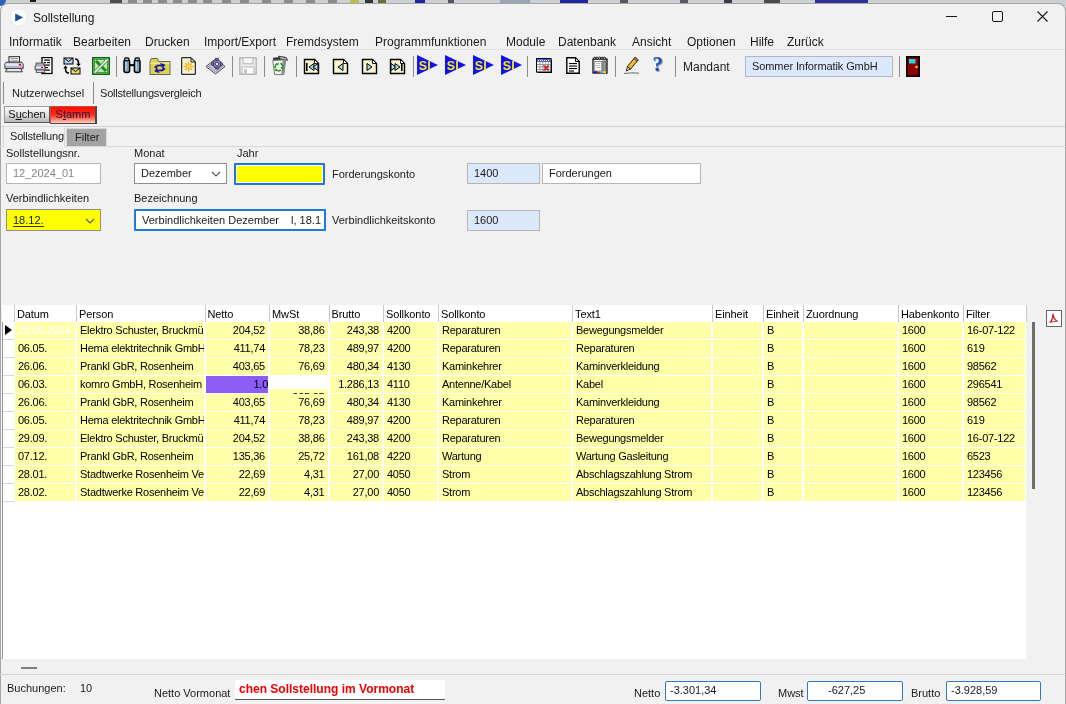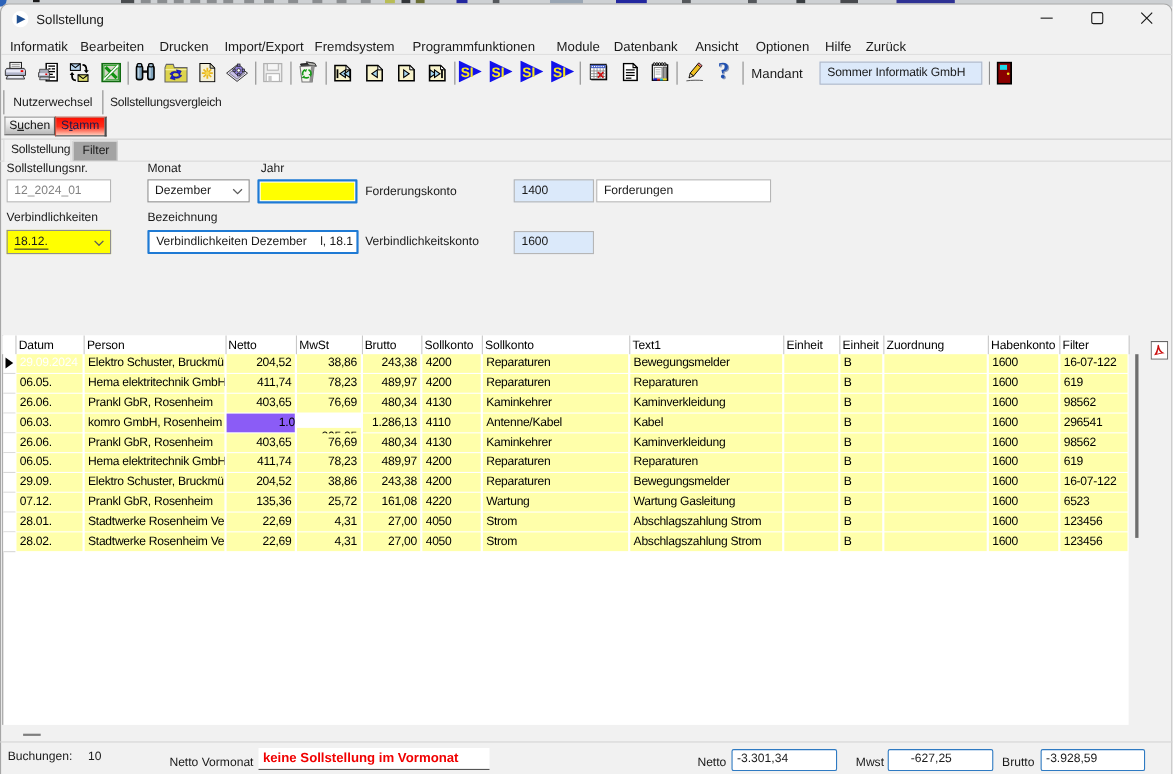--- a/index.html
+++ b/index.html
@@ -519,20 +519,20 @@
     <rect x="0.5" y="0.5" width="15" height="16" fill="#ffffff" stroke="#666"></rect>
     <path d="M3.2 13 C5.4 9.8 6.2 6.6 6.3 4.4 C6.35 3.2 7.6 3.2 7.7 4.4 C7.9 7.2 9.8 10 12.8 11.2 C10.4 11.5 5.9 12.3 3.2 13 Z M6.9 7.2 C7.6 8.7 8.7 10 9.8 10.7 C8.4 11 7 11.3 5.9 11.7 C6.4 10.4 6.8 8.6 6.9 7.2 Z" fill="#cc1111" fill-rule="evenodd"></path>
   </svg>
 
   <div class="abs" style="left:21px;top:667px;width:16px;height:2px;background:#7e7e7e;"></div>
 
   <div class="abs" style="left:0;top:674px;width:1066px;height:1px;background:#d4d4d4;"></div>
   <div class="lbl" style="left:7px;top:682px;">Buchungen:</div>
   <div class="lbl" style="left:80px;top:682px;">10</div>
   <div class="lbl" style="left:154px;top:687px;">Netto Vormonat</div>
-  <div class="abs" style="left:235px;top:680px;width:210px;height:20px;background:#fff;border-bottom:1px solid #555;box-sizing:border-box;font-size:12px;font-weight:bold;color:#f00000;line-height:19px;padding-left:4px;white-space:nowrap;">keine Sollstellung im Vormonat</div>
+  <div class="abs" style="left:235px;top:680px;width:210px;height:20px;background:#fff;border-bottom:1px solid #555;box-sizing:border-box;font-size:12px;font-weight:bold;color:#f00000;line-height:19px;padding-left:4px;white-space:nowrap;">chen Sollstellung im Vormonat</div>
   <div class="lbl" style="left:634px;top:687px;">Netto</div>
   <div class="abs" style="left:665px;top:681px;width:96px;height:20px;background:#fff;border:1.5px solid #2e7ac2;border-radius:2px;box-sizing:border-box;font-size:11px;color:#1a1a1a;line-height:17px;padding-left:4px;">-3.301,34</div>
   <div class="lbl" style="left:778px;top:687px;">Mwst</div>
   <div class="abs" style="left:807px;top:681px;width:96px;height:20px;background:#fff;border:1.5px solid #2e7ac2;border-radius:2px;box-sizing:border-box;font-size:11px;color:#1a1a1a;line-height:17px;padding-left:20px;">-627,25</div>
   <div class="lbl" style="left:911px;top:687px;">Brutto</div>
   <div class="abs" style="left:946px;top:681px;width:95px;height:20px;background:#fff;border:1.5px solid #2e7ac2;border-radius:2px;box-sizing:border-box;font-size:11px;color:#1a1a1a;line-height:17px;padding-left:4px;">-3.928,59</div>
 </div>
 
 </body></html>

